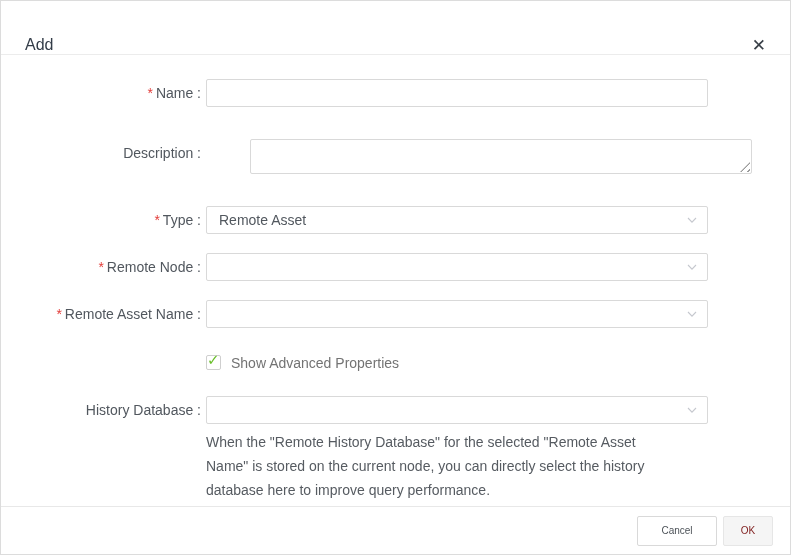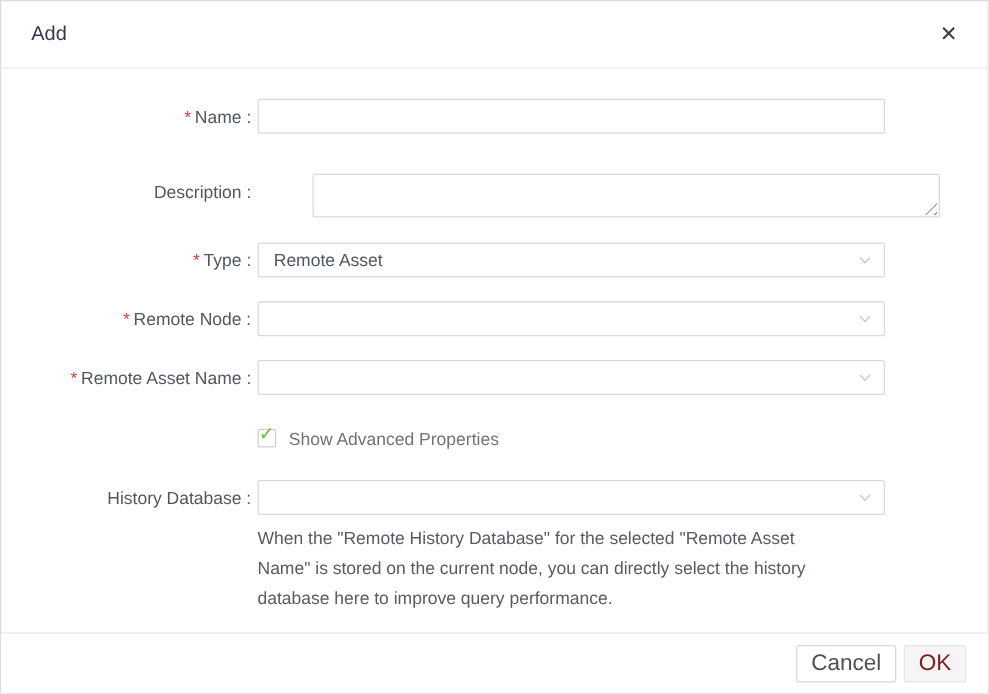--- a/index.html
+++ b/index.html
@@ -12,21 +12,21 @@
   }
   .dialog {
     width: 791px; height: 555px;
     background: #fff;
     border: 1px solid #dcdcdc;
     position: relative;
   }
   
   .dlg-header {
     height: 54px;
-    display: flex; align-items: center;
+    display: flex; align-items: flex-end;
     padding: 0 24px;
     border-bottom: 1px solid #ececec;
   }
   .dlg-title {
     font-size: 16px;
     color: #333c48;
   }
   .dlg-close {
     margin-left: auto;
     font-size: 17px;
@@ -84,21 +84,21 @@
     cursor: pointer;
   }
   .select-value { flex: 1; white-space: nowrap; overflow: hidden; }
   .chevron {
     position: absolute;
     right: 10px; top: 8px;
     width: 12px; height: 12px;
     pointer-events: none;
   }
   .mb-name { margin-bottom: 32px; }
-  .mb-desc { margin-bottom: 20px; gap: 44px; }
+  .mb-desc { margin-bottom: 32px; gap: 44px; }
   .mb-type { margin-bottom: 19px; align-items: center; }
   .mb-node { margin-bottom: 19px; }
   .mb-asset { margin-bottom: 26px; }
   .mb-cb { margin-bottom: 25px; }
   .mb-hist { margin-bottom: 6px; }
   
   .checkbox-row {
     margin-left: 205px;
     display: flex; align-items: center;
     height: 17px;
@@ -140,21 +140,21 @@
     width: 100%; height: 48px;
     border-top: 1px solid #e8e8e8;
     display: flex; align-items: center; justify-content: flex-end;
     padding: 0 17px;
     background: #fff;
   }
   .btn {
     height: 30px;
     border-radius: 2px;
     font-family: "Liberation Sans", "DejaVu Sans", sans-serif;
-    font-size: 18px;
+    font-size: 10px;
     cursor: pointer;
   }
   .btn-cancel {
     width: 80px;
     background: #fff;
     border: 1px solid #d9d9d9;
     color: #4c5258;
   }
   .btn-ok {
     width: 50px;

